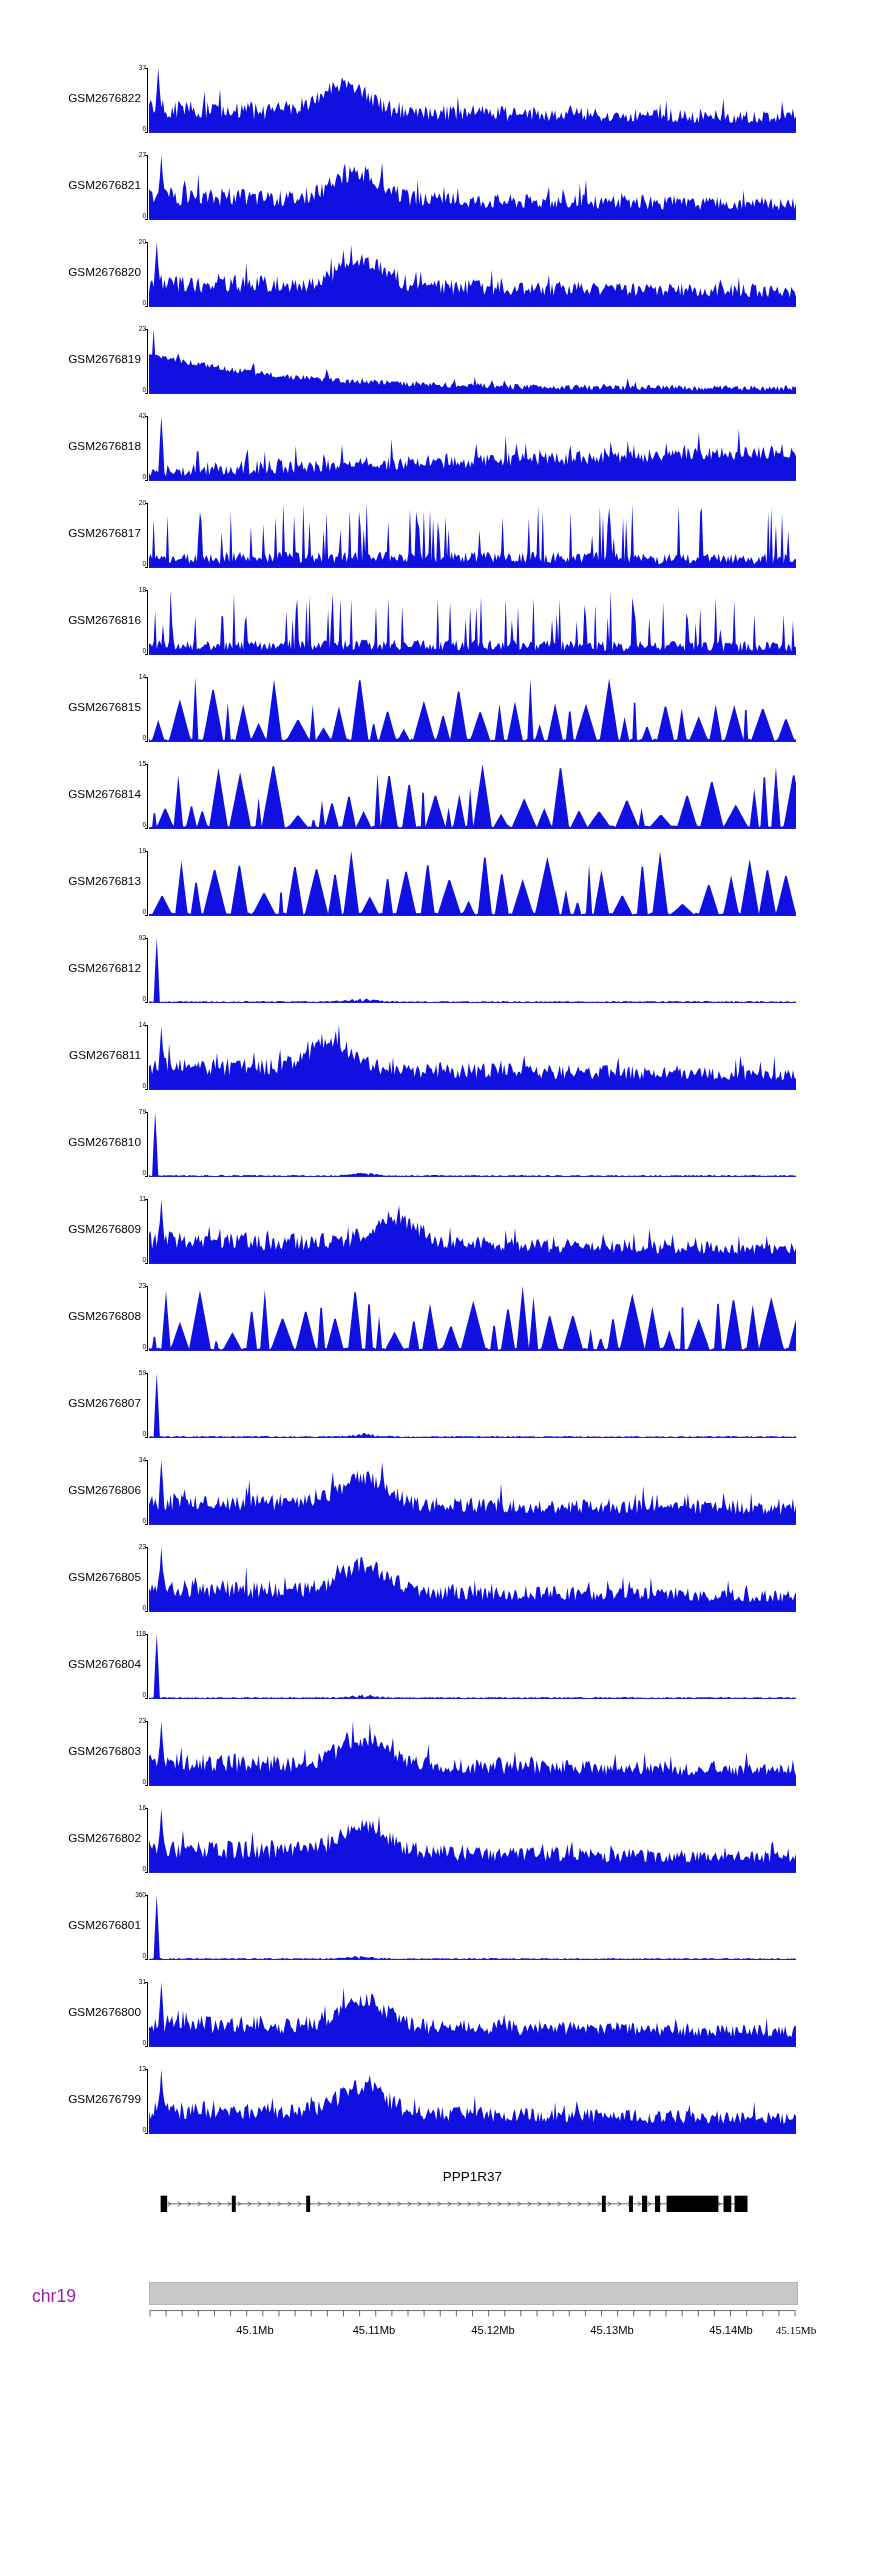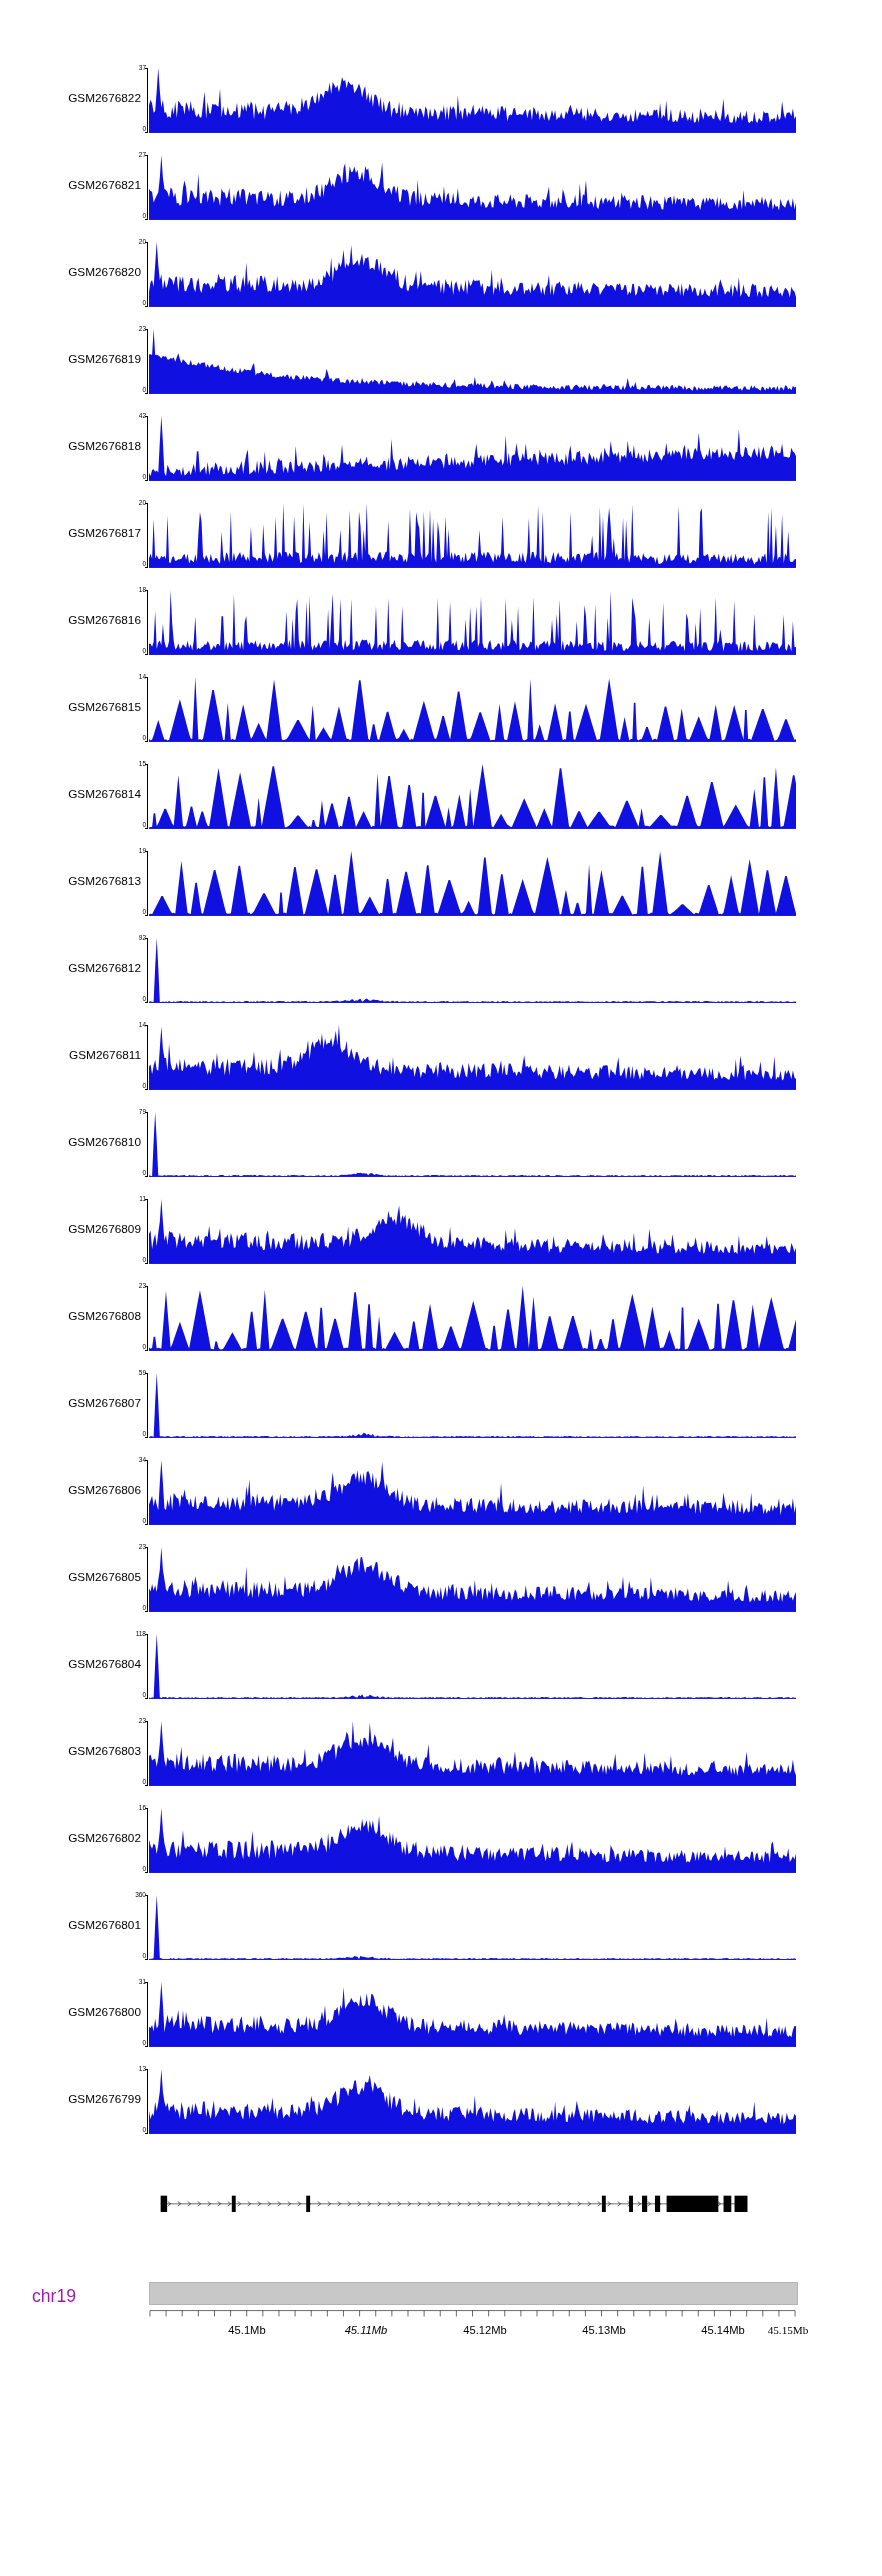--- a/index.html
+++ b/index.html
@@ -18,21 +18,21 @@
   .baseline{position:absolute;left:149px;top:75px;width:647px;height:0.6px;background:#2020c8;}
 
   .gene-panel{position:absolute;left:0;top:2147px;width:882px;height:88px;}
   .gene-name{position:absolute;left:149px;top:5.9px;width:647px;text-align:center;font-size:13.5px;color:#000;}
   .gene-model{position:absolute;left:149px;top:28px;width:647px;height:35px;}
   .chrom-panel{position:absolute;left:0;top:2253px;width:882px;height:71px;}
   .chrom-name{position:absolute;left:32px;top:16.5px;font-size:17.6px;color:#a21caf;}
   .chrom-bar{position:absolute;left:149px;top:13px;width:647px;height:21px;background:#c8c8c8;border:0.6px solid #b4b4b4;}
   .ruler{position:absolute;left:149px;top:2294px;width:647px;height:47px;}
   .ruler svg{display:block;}
-  .tick-label{position:absolute;font-size:11.2px;color:#000;transform:translateX(-50%);}
+  .tick-label{position:absolute;font-size:11.2px;color:#000;transform:translateX(-50%);margin-left:8px;}
 </style>
 </head>
 <body>
 
 <div class="genome-browser">
 
   <div class="tracks" id="tracks">
       <div class="track">
         <div class="track-label">GSM2676822</div>
         <div class="axis-max">37</div>
@@ -365,20 +365,21 @@
         <div class="track-plot">
           <svg viewBox="0 0 1100 110" preserveAspectRatio="none">
             <path d="M0,110 L0.00,70.47 L2.63,84.95 L5.25,75.04 L7.88,79.40 L10.50,55.52 L13.13,71.15 L15.75,56.87 L18.38,38.50 L21.00,0.00 L23.63,38.50 L26.25,55.87 L28.88,64.15 L31.50,57.13 L34.13,71.91 L36.75,63.35 L39.38,63.69 L42.00,59.24 L44.63,73.71 L47.26,66.91 L49.88,72.20 L52.51,84.31 L55.13,56.01 L57.76,67.39 L60.38,84.37 L63.01,84.99 L65.63,66.49 L68.26,63.21 L70.88,78.28 L73.51,58.74 L76.13,74.65 L78.76,57.60 L81.38,65.61 L84.01,75.63 L86.63,76.55 L89.26,76.31 L91.89,55.54 L94.51,54.62 L97.14,81.35 L99.76,66.17 L102.39,76.67 L105.01,84.03 L107.64,67.80 L110.26,53.45 L112.89,82.41 L115.51,76.64 L118.14,72.09 L120.76,63.67 L123.39,68.60 L126.01,70.04 L128.64,66.42 L131.26,67.92 L133.89,71.79 L136.52,79.98 L139.14,64.03 L141.77,66.83 L144.39,62.26 L147.02,68.49 L149.64,74.48 L152.27,73.04 L154.89,68.28 L157.52,80.17 L160.14,85.51 L162.77,64.21 L165.39,63.45 L168.02,58.47 L170.64,84.75 L173.27,67.90 L175.89,69.95 L178.52,77.80 L181.15,82.98 L183.77,78.20 L186.40,64.27 L189.02,67.25 L191.65,72.92 L194.27,64.86 L196.90,61.39 L199.52,70.07 L202.15,57.37 L204.77,73.55 L207.40,66.85 L210.02,48.03 L212.65,76.48 L215.27,64.50 L217.90,84.42 L220.53,69.86 L223.15,68.22 L225.78,63.21 L228.40,83.94 L231.03,78.97 L233.65,76.31 L236.28,77.82 L238.90,82.39 L241.53,61.14 L244.15,59.45 L246.78,75.42 L249.40,71.49 L252.03,78.83 L254.65,62.19 L257.28,68.41 L259.90,81.34 L262.53,69.23 L265.16,72.05 L267.78,56.96 L270.41,56.03 L273.03,72.20 L275.66,45.80 L278.28,55.64 L280.91,53.77 L283.53,72.25 L286.16,78.56 L288.78,53.84 L291.41,65.93 L294.03,71.67 L296.66,61.84 L299.28,51.59 L301.91,47.20 L304.53,52.70 L307.16,56.67 L309.79,58.74 L312.41,46.46 L315.04,41.49 L317.66,36.89 L320.29,63.02 L322.91,55.84 L325.54,31.52 L328.16,33.56 L330.79,30.90 L333.41,33.06 L336.04,37.48 L338.66,46.00 L341.29,32.11 L343.91,35.80 L346.54,32.76 L349.16,19.40 L351.79,19.28 L354.42,40.69 L357.04,44.21 L359.67,37.12 L362.29,30.99 L364.92,38.43 L367.54,21.25 L370.17,23.38 L372.79,21.78 L375.42,10.18 L378.04,27.36 L380.67,39.19 L383.29,21.46 L385.92,26.46 L388.54,33.37 L391.17,32.19 L393.79,30.05 L396.42,38.33 L399.05,40.62 L401.67,56.82 L404.30,43.91 L406.92,65.46 L409.55,39.12 L412.17,68.77 L414.80,49.66 L417.42,45.07 L420.05,65.49 L422.67,59.28 L425.30,49.50 L427.92,51.67 L430.55,79.09 L433.17,73.38 L435.80,72.18 L438.42,67.71 L441.05,72.98 L443.68,71.03 L446.30,76.73 L448.93,78.19 L451.55,48.90 L454.18,75.16 L456.80,73.65 L459.43,61.69 L462.05,78.59 L464.68,80.15 L467.30,85.87 L469.93,81.87 L472.55,74.06 L475.18,66.27 L477.80,75.79 L480.43,74.24 L483.05,67.94 L485.68,73.20 L488.31,86.60 L490.93,64.23 L493.56,68.73 L496.18,83.19 L498.81,64.04 L501.43,86.05 L504.06,79.99 L506.68,79.43 L509.31,88.13 L511.93,67.83 L514.56,73.50 L517.18,65.90 L519.81,65.16 L522.43,64.78 L525.06,65.45 L527.68,62.75 L530.31,71.61 L532.94,77.43 L535.56,78.87 L538.19,84.73 L540.81,65.29 L543.44,76.94 L546.06,67.71 L548.69,74.67 L551.31,75.27 L553.94,44.98 L556.56,80.26 L559.19,70.84 L561.81,66.89 L564.44,63.64 L567.06,72.79 L569.69,85.54 L572.32,75.28 L574.94,71.41 L577.57,82.89 L580.19,65.45 L582.82,77.63 L585.44,89.14 L588.07,67.86 L590.69,75.12 L593.32,74.78 L595.94,73.48 L598.57,81.78 L601.19,84.48 L603.82,73.38 L606.44,88.64 L609.07,82.54 L611.69,85.35 L614.32,86.86 L616.95,86.76 L619.57,73.92 L622.20,67.68 L624.82,88.26 L627.45,83.37 L630.07,75.26 L632.70,65.41 L635.32,74.47 L637.95,79.24 L640.57,66.18 L643.20,67.12 L645.82,85.57 L648.45,85.24 L651.07,65.87 L653.70,68.85 L656.32,87.01 L658.95,88.08 L661.58,72.76 L664.20,89.00 L666.83,72.80 L669.45,88.43 L672.08,82.58 L674.70,89.57 L677.33,81.22 L679.95,85.05 L682.58,77.74 L685.20,68.55 L687.83,87.76 L690.45,55.46 L693.08,86.30 L695.70,73.69 L698.33,75.09 L700.95,78.73 L703.58,71.00 L706.21,61.09 L708.83,88.64 L711.46,90.24 L714.08,74.85 L716.71,83.49 L719.33,70.78 L721.96,83.11 L724.58,72.85 L727.21,53.52 L729.83,66.27 L732.46,76.56 L735.08,84.04 L737.71,87.47 L740.33,69.73 L742.96,79.14 L745.58,66.78 L748.21,85.55 L750.84,68.92 L753.46,71.57 L756.09,90.34 L758.71,70.13 L761.34,68.22 L763.96,75.90 L766.59,74.34 L769.21,73.43 L771.84,83.93 L774.46,73.23 L777.09,78.84 L779.71,81.10 L782.34,83.37 L784.96,76.19 L787.59,84.01 L790.21,71.71 L792.84,82.01 L795.47,84.40 L798.09,79.51 L800.72,88.03 L803.34,74.09 L805.97,73.85 L808.59,86.05 L811.22,69.51 L813.84,71.17 L816.47,68.02 L819.09,86.91 L821.72,87.71 L824.34,74.70 L826.97,67.76 L829.59,88.89 L832.22,86.43 L834.84,81.00 L837.47,85.78 L840.10,87.88 L842.72,86.13 L845.35,88.28 L847.97,92.23 L850.60,75.39 L853.22,88.31 L855.85,91.44 L858.47,88.95 L861.10,77.91 L863.72,77.56 L866.35,70.74 L868.97,73.11 L871.60,90.52 L874.22,84.67 L876.85,89.73 L879.47,74.55 L882.10,74.96 L884.73,72.18 L887.35,69.43 L889.98,81.33 L892.60,83.88 L895.23,90.82 L897.85,72.14 L900.48,69.53 L903.10,83.51 L905.73,86.75 L908.35,92.03 L910.98,86.89 L913.60,70.23 L916.23,72.98 L918.85,60.61 L921.48,81.62 L924.11,72.98 L926.73,76.92 L929.36,90.14 L931.98,82.69 L934.61,84.45 L937.23,87.38 L939.86,74.03 L942.48,76.72 L945.11,82.28 L947.73,83.59 L950.36,92.30 L952.98,90.23 L955.61,80.52 L958.23,77.37 L960.86,80.49 L963.48,80.23 L966.11,70.39 L968.74,91.35 L971.36,75.09 L973.99,86.47 L976.61,92.22 L979.24,80.30 L981.86,72.35 L984.49,75.65 L987.11,88.20 L989.74,88.72 L992.36,79.50 L994.99,91.24 L997.61,82.64 L1000.24,73.53 L1002.86,81.96 L1005.49,91.78 L1008.11,72.79 L1010.74,75.45 L1013.37,86.15 L1015.99,83.46 L1018.62,80.44 L1021.24,83.80 L1023.87,82.78 L1026.49,79.58 L1029.12,55.49 L1031.74,86.98 L1034.37,85.45 L1036.99,84.21 L1039.62,83.82 L1042.24,80.73 L1044.87,86.92 L1047.49,90.68 L1050.12,90.92 L1052.74,72.73 L1055.37,78.18 L1058.00,86.62 L1060.62,78.31 L1063.25,82.99 L1065.87,82.56 L1068.50,74.35 L1071.12,75.86 L1073.75,93.23 L1076.37,75.45 L1079.00,93.10 L1081.62,89.58 L1084.25,74.34 L1086.87,83.98 L1089.50,86.16 L1092.12,85.42 L1094.75,84.71 L1097.37,75.79 L1100.00,79.91 L1100,110 Z" fill="#1010e0"></path>
           </svg>
         </div>
         <div class="baseline"></div>
       </div>
     </div>
 
   <div class="gene-panel">
+    <div class="gene-name">PPP1R37</div>
     <div class="gene-model" id="gene-model"><svg viewBox="0 0 1100 60" preserveAspectRatio="none" width="647" height="35">
           <line x1="19.799999999999997" y1="22" x2="1017.5" y2="22" stroke="#000" stroke-width="1"></line>
           <path d="M31.799999999999997,18 L36.8,22 L31.799999999999997,26" fill="none" stroke="#000" stroke-width="1"></path>
           <path d="M48.8,18 L53.8,22 L48.8,26" fill="none" stroke="#000" stroke-width="1"></path>
           <path d="M65.8,18 L70.8,22 L65.8,26" fill="none" stroke="#000" stroke-width="1"></path>
           <path d="M82.8,18 L87.8,22 L82.8,26" fill="none" stroke="#000" stroke-width="1"></path>
           <path d="M99.8,18 L104.8,22 L99.8,26" fill="none" stroke="#000" stroke-width="1"></path>
           <path d="M116.8,18 L121.8,22 L116.8,26" fill="none" stroke="#000" stroke-width="1"></path>
           <path d="M133.8,18 L138.8,22 L133.8,26" fill="none" stroke="#000" stroke-width="1"></path>
           <path d="M150.8,18 L155.8,22 L150.8,26" fill="none" stroke="#000" stroke-width="1"></path>
@@ -489,21 +490,21 @@
         <line x1="907.5" y1="1" x2="907.5" y2="11" stroke="#000" stroke-width="1"></line>
         <line x1="935" y1="1" x2="935" y2="11" stroke="#000" stroke-width="1"></line>
         <line x1="962.5" y1="1" x2="962.5" y2="11" stroke="#000" stroke-width="1"></line>
         <line x1="990" y1="1" x2="990" y2="11" stroke="#000" stroke-width="1"></line>
         <line x1="1017.5" y1="1" x2="1017.5" y2="11" stroke="#000" stroke-width="1"></line>
         <line x1="1045" y1="1" x2="1045" y2="11" stroke="#000" stroke-width="1"></line>
         <line x1="1072.5" y1="1" x2="1072.5" y2="11" stroke="#000" stroke-width="1"></line>
         <line x1="1100" y1="1" x2="1100" y2="11" stroke="#000" stroke-width="1"></line>
       </svg>
       <div class="tick-label" style="left: 98px; top: 14px;">45.1Mb</div>
-      <div class="tick-label" style="left: 217px; top: 14px; font-style: italic;">45.11Mb</div>
+      <div class="tick-label" style="left: 217px; top: 14px;">45.11Mb</div>
       <div class="tick-label" style="left: 336px; top: 14px;">45.12Mb</div>
       <div class="tick-label" style="left: 455px; top: 14px;">45.13Mb</div>
       <div class="tick-label" style="left: 574px; top: 14px;">45.14Mb</div>
       <div class="tick-label" style="left: 639px; top: 14px; font-family: Liberation Serif, serif;">45.15Mb</div>
     </div>
 
 </div>
 
 
 </body></html>

